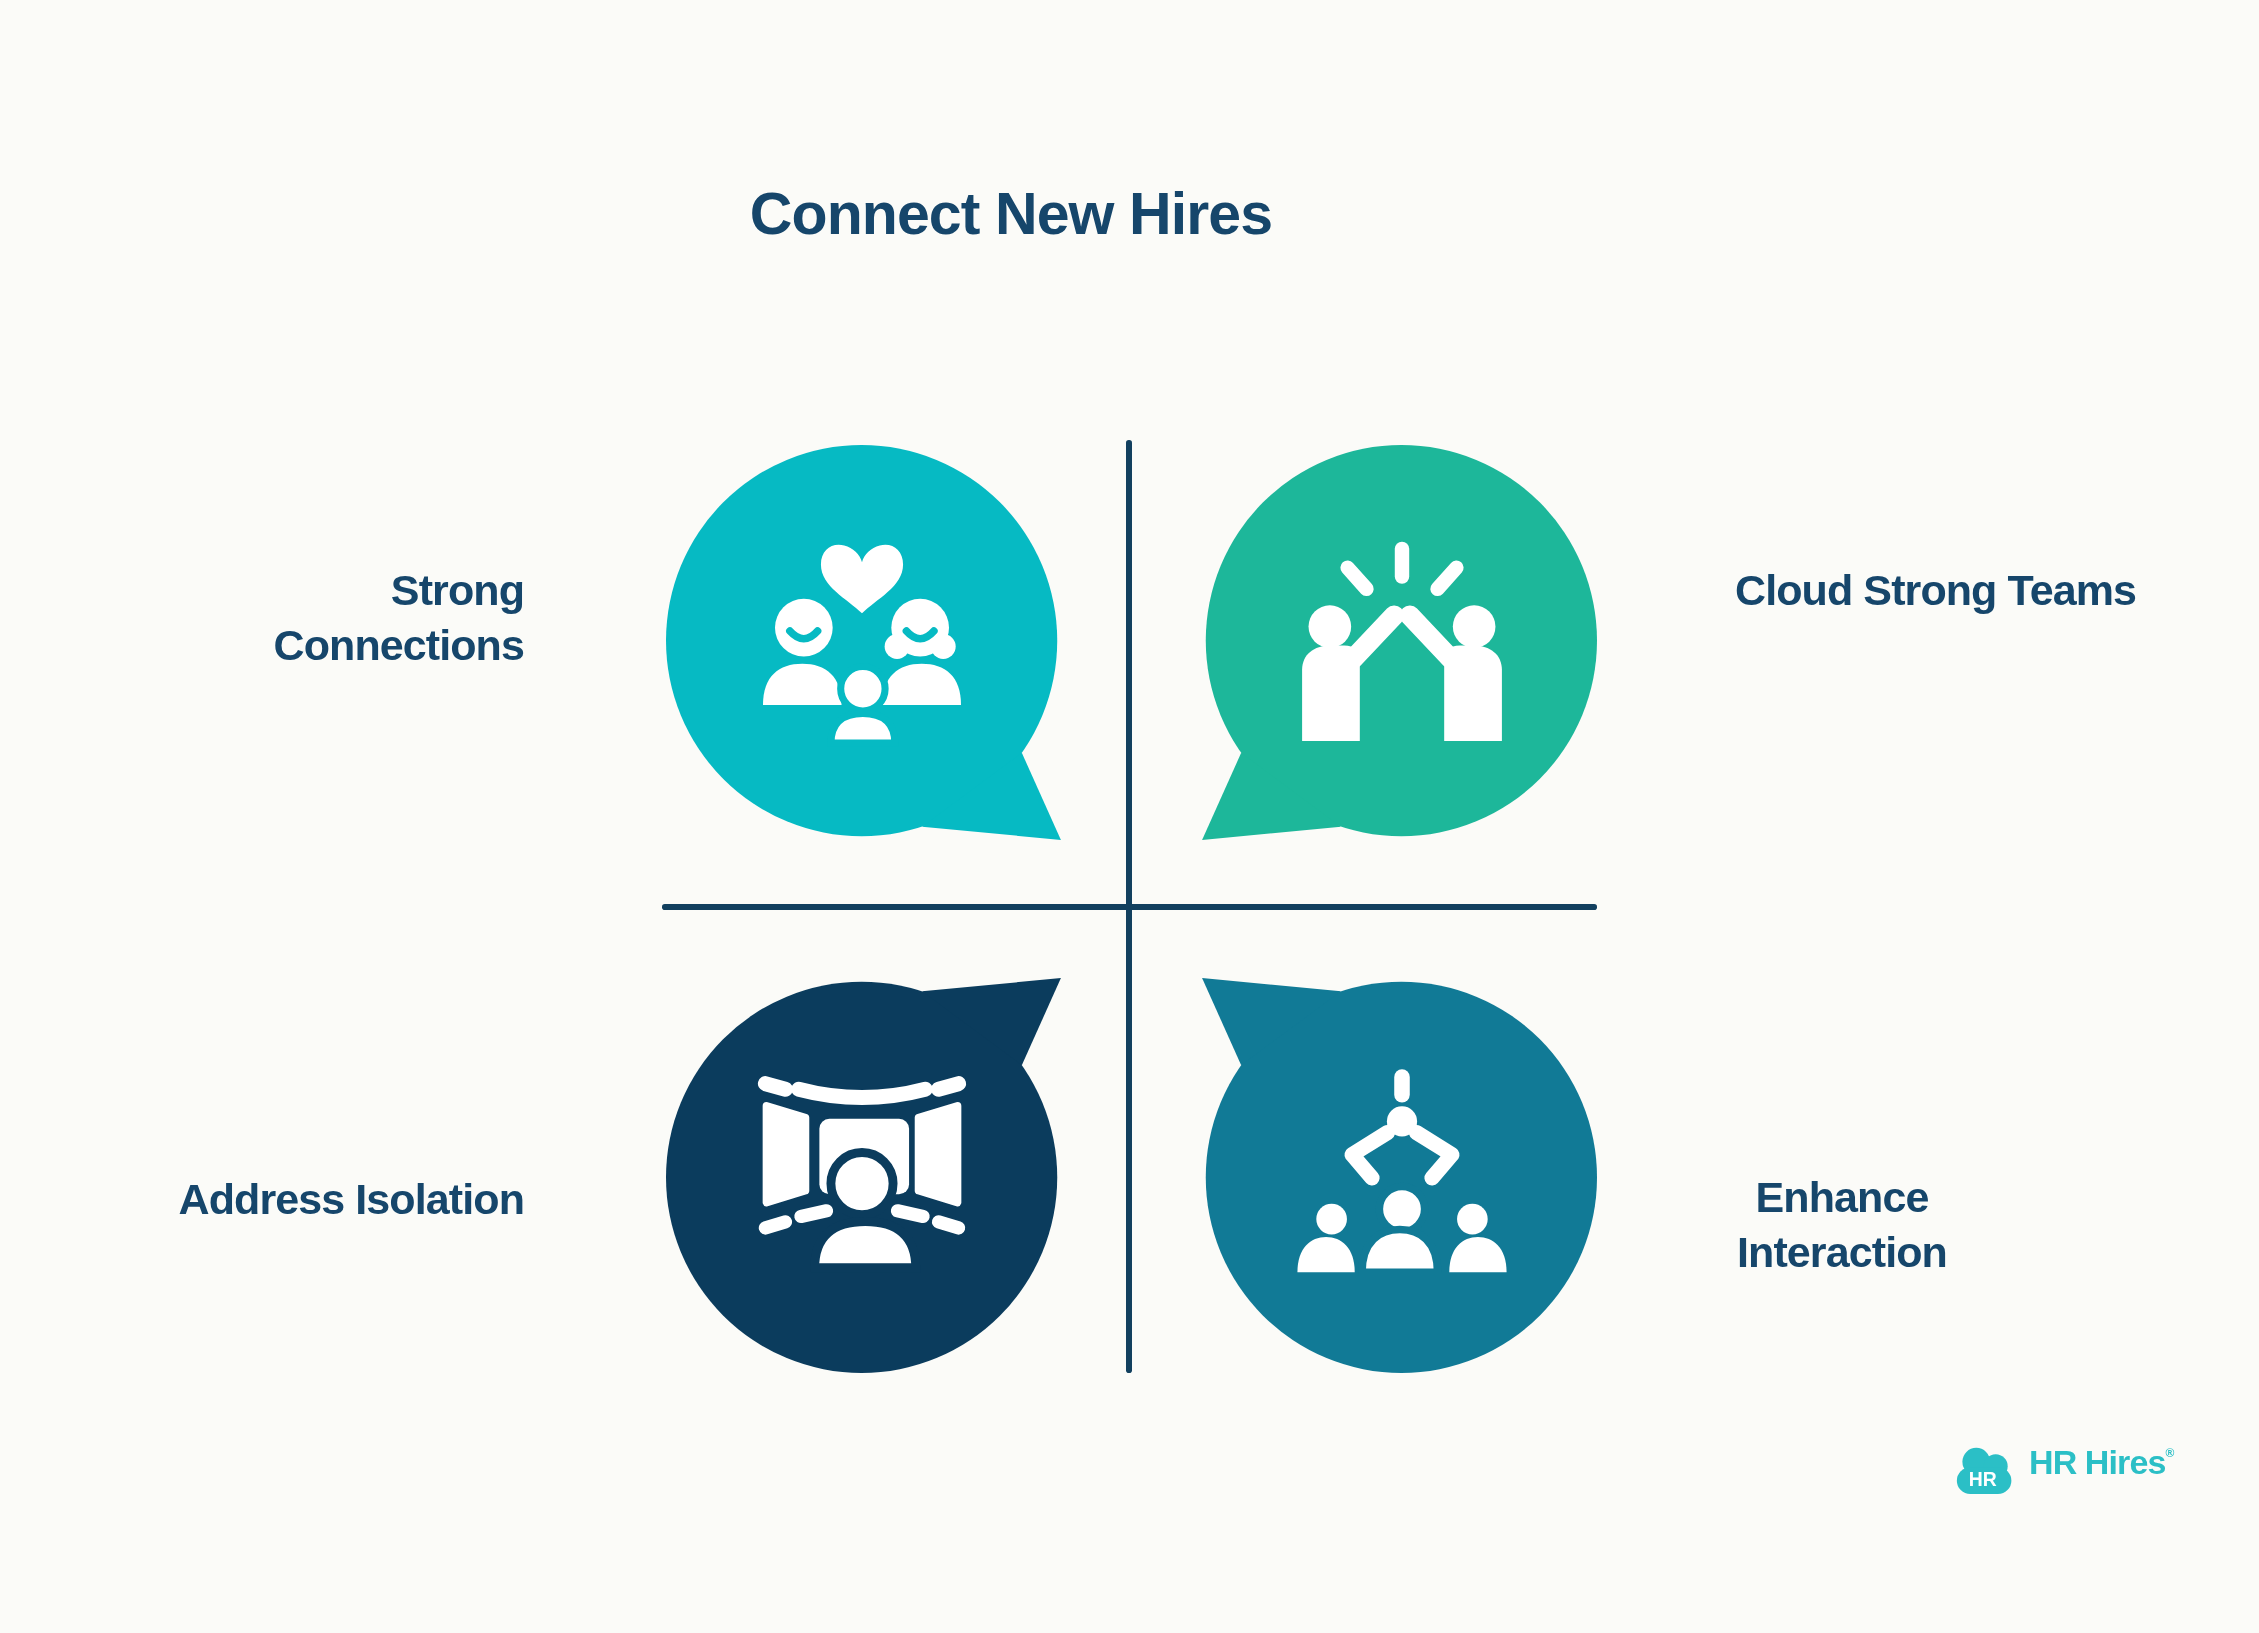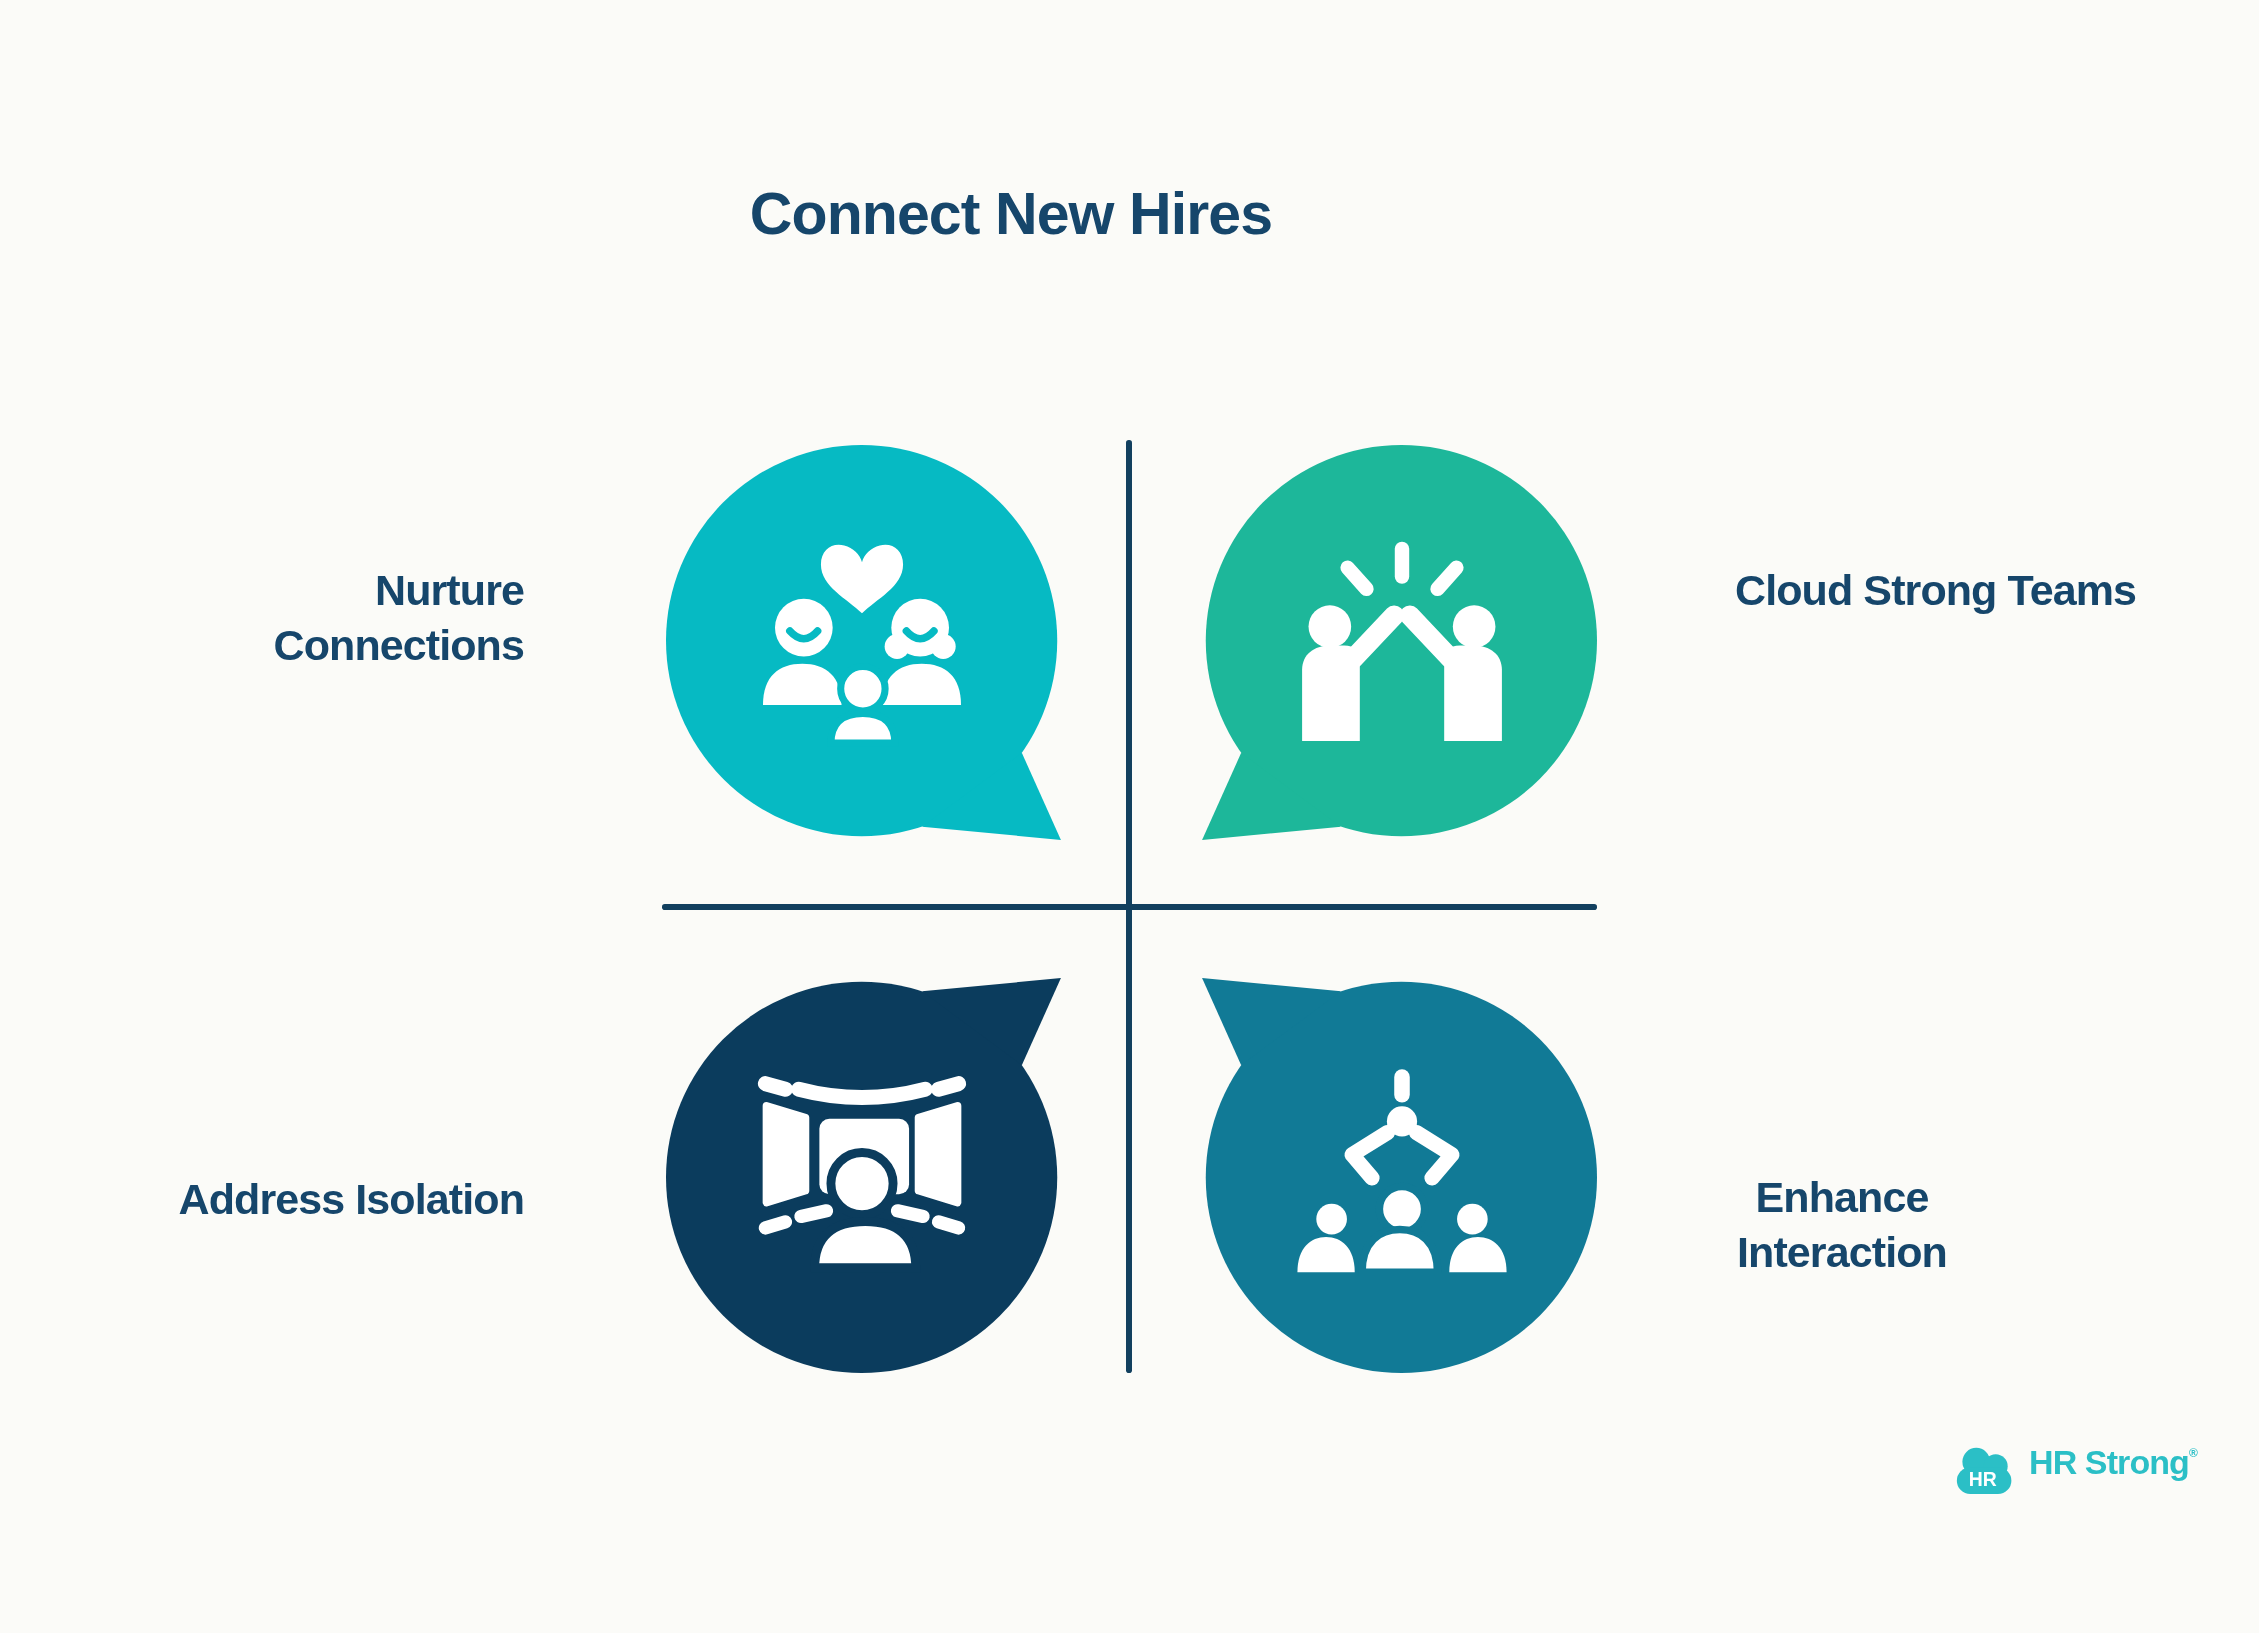--- a/index.html
+++ b/index.html
@@ -170,21 +170,21 @@
     <circle cx="18.3" cy="68.5" r="6.9" fill="#fff"></circle>
     <circle cx="81.7" cy="68.5" r="6.9" fill="#fff"></circle>
     <path d="M2.9 92.5 C2.9 81.5,8.8 76.6,15.8 76.6 C22.8 76.6,28.7 81.5,28.7 92.5 Z" fill="#fff"></path>
     <path d="M71.3 92.5 C71.3 81.5,77.2 76.6,84.2 76.6 C91.2 76.6,97.1 81.5,97.1 92.5 Z" fill="#fff"></path>
     <circle cx="50" cy="64" r="10.2" fill="#fff" stroke="#117A96" stroke-width="3.4"></circle>
     <path d="M32 92.5 C32 78.5,40 73.2,49 73.2 C58 73.2,66 78.5,66 92.5 Z" fill="#fff" stroke="#117A96" stroke-width="3.4"></path>
   </svg>
 </div>
 
 <div class="label align-right" id="label-nurture">
-  <span style="display:block">Nurture</span>
+  <span style="display:block">Strong</span>
   <span style="display:block">Connections</span>
 </div>
 <div class="label" id="label-build">
   <span style="display:block">Cloud Strong Teams</span>
 </div>
 <div class="label align-right" id="label-address">
   <span style="display:block">Address Isolation</span>
 </div>
 <div class="label" id="label-enhance">
   <span style="display:block">Enhance</span>
@@ -195,15 +195,15 @@
   <span class="logo-cloud">
     <svg viewBox="0 0 66 56">
       <g fill="#2BBFC6">
         <circle cx="23" cy="19" r="15"></circle>
         <circle cx="44" cy="24" r="13"></circle>
         <rect x="2" y="25" width="59" height="29" rx="14.5"></rect>
       </g>
       <text x="30" y="45" text-anchor="middle" font-size="21" font-weight="bold" font-family="Liberation Sans, sans-serif" fill="#ffffff">HR</text>
     </svg>
   </span>
-  <span class="logo-text"><span>HR Strong</span><span class="logo-reg">®</span></span>
+  <span class="logo-text"><span>HR Hires</span><span class="logo-reg">®</span></span>
 </div>
 
 
 </body></html>

